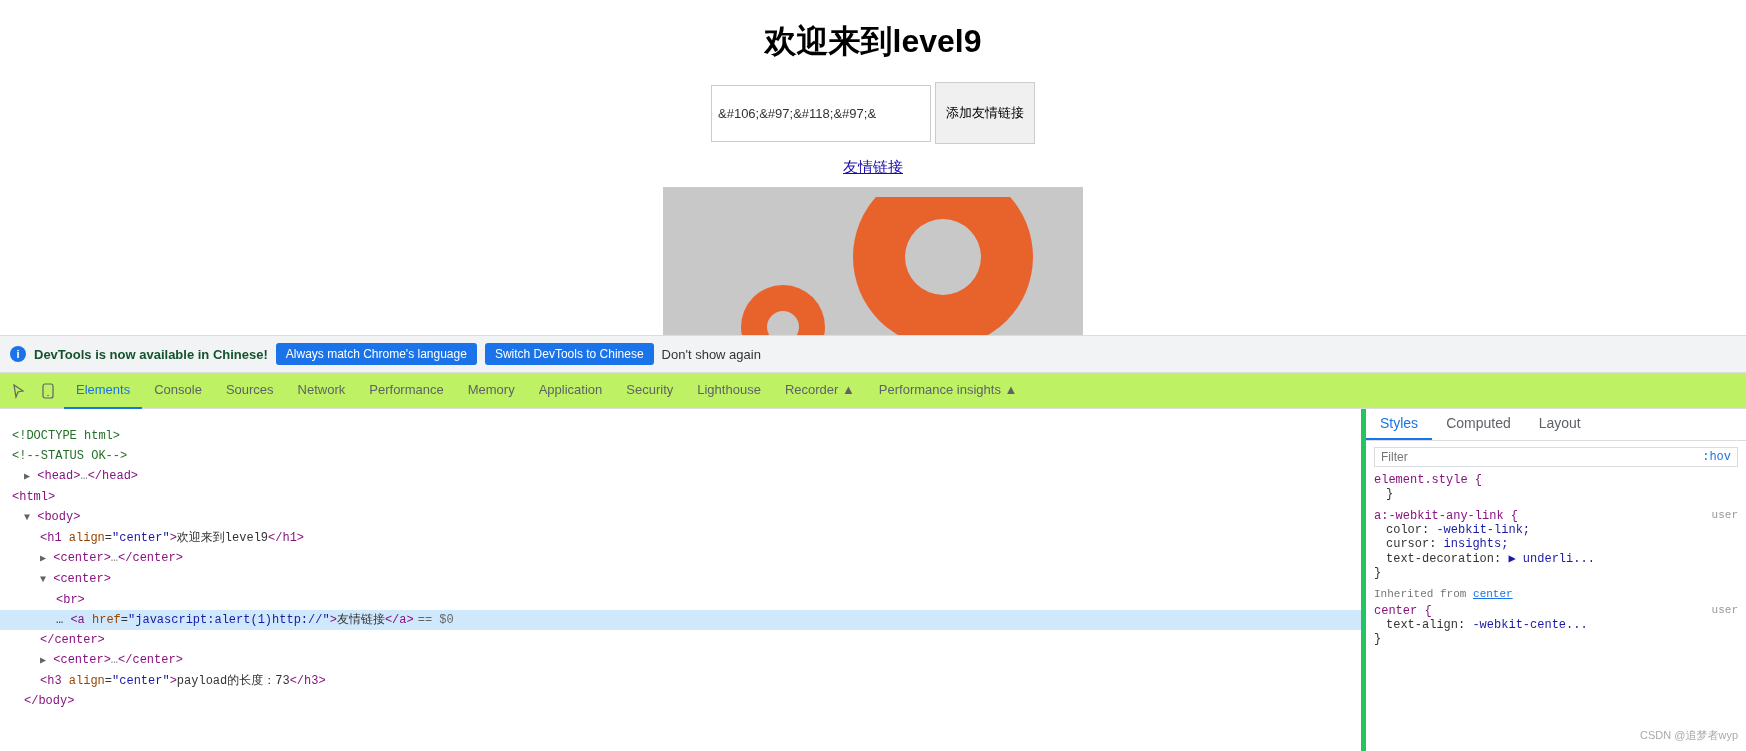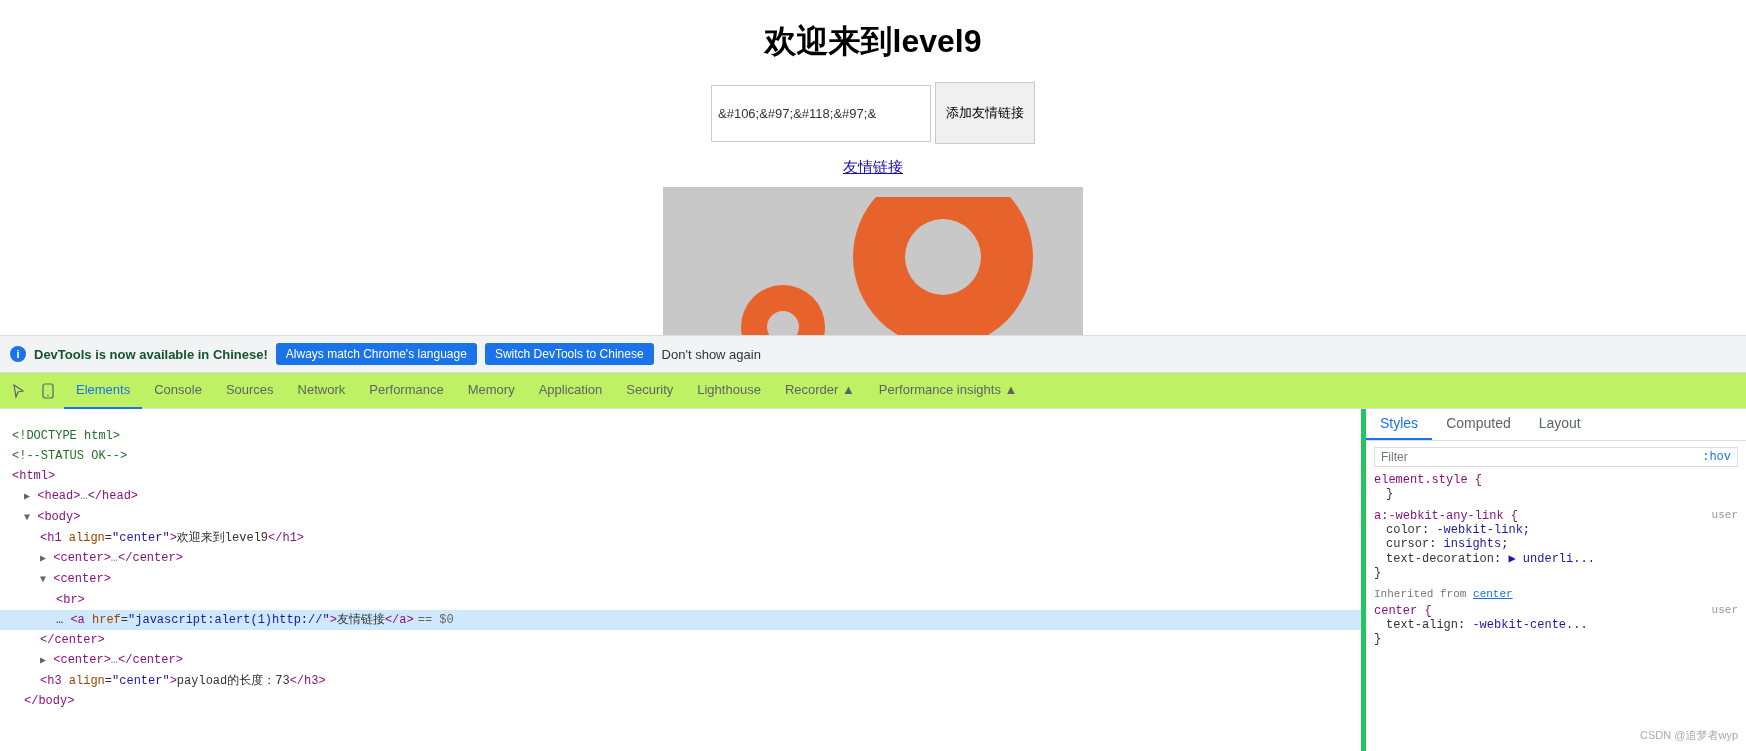--- a/index.html
+++ b/index.html
@@ -365,26 +365,26 @@
 
 <div id="devtools-body">
 
   <div id="html-panel">
     <div class="html-line">
       <span class="comment">&lt;!DOCTYPE html&gt;</span>
     </div>
     <div class="html-line">
       <span class="comment">&lt;!--STATUS OK--&gt;</span>
     </div>
-    <div class="html-line">
-      <span class="tag">&lt;html&gt;</span>
-    </div>
     <div class="html-line indent-1">
       <span class="triangle">▶</span>
       <span class="tag"> &lt;head&gt;</span><span class="dots-text">…</span><span class="tag">&lt;/head&gt;</span>
+    </div>
+    <div class="html-line">
+      <span class="tag">&lt;html&gt;</span>
     </div>
     <div class="html-line indent-1">
       <span class="triangle">▼</span>
       <span class="tag"> &lt;body&gt;</span>
     </div>
     <div class="html-line indent-2">
       <span class="tag">&lt;h1 </span><span class="attr-name">align</span><span style="color:#333">=</span><span class="attr-value">"center"</span><span class="tag">&gt;</span><span class="content-text">欢迎来到level9</span><span class="tag">&lt;/h1&gt;</span>
     </div>
     <div class="html-line indent-2">
       <span class="triangle">▶</span>

